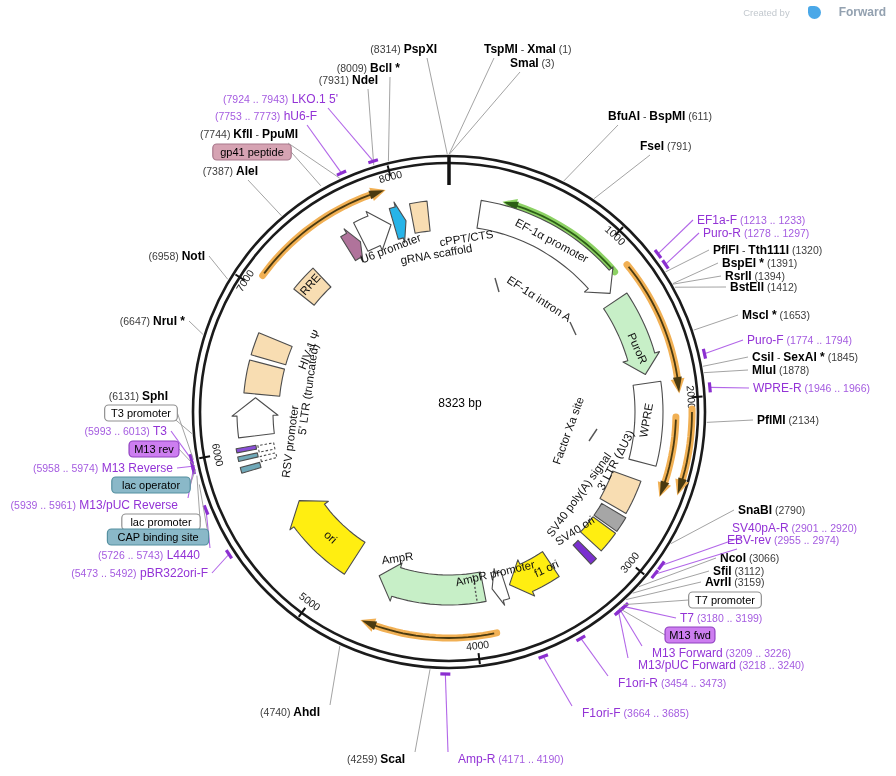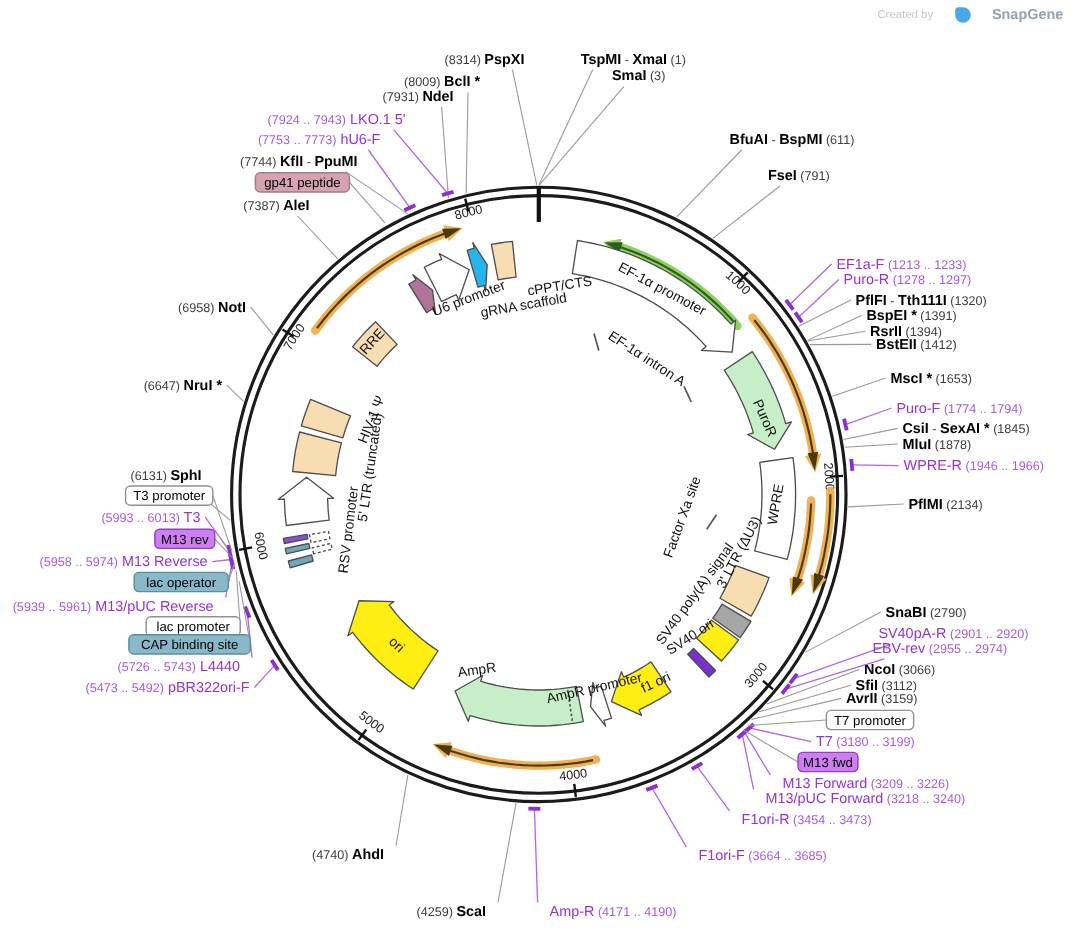--- a/index.html
+++ b/index.html
@@ -256,19 +256,20 @@
       <rect x="107.4" y="529" width="101.2" height="16" rx="4" fill="#8ab8c8" stroke="#5590a0" stroke-width="1.2"></rect>
       <text x="158" y="541" class="badge-text" text-anchor="middle">CAP binding site</text>
       <line x1="688.65" y1="600" x2="623.6269148709179" y2="604.6277254256645" stroke="#999999" stroke-width="0.9"></line>
       <rect x="688.65" y="592" width="72.7" height="16" rx="4" fill="#ffffff" stroke="#909090" stroke-width="1.2"></rect>
       <text x="725" y="604" class="badge-text" text-anchor="middle">T7 promoter</text>
       <line x1="665.05" y1="635" x2="619.3682773160241" y2="608.4043026116544" stroke="#999999" stroke-width="0.9"></line>
       <rect x="665.05" y="627" width="49.9" height="16" rx="4" fill="#cd7ef0" stroke="#9040c0" stroke-width="1.2"></rect>
       <text x="690" y="639" class="badge-text" text-anchor="middle">M13 fwd</text>
     </svg>
   <div id="title-block">
+    <div class="s">8323 bp</div>
   </div>
   <div id="watermark">
     <span class="cb">Created by</span>
     <span class="logo"></span>
-    <span class="bn">SnapGene</span>
+    <span class="bn">Forward</span>
   </div>
 </div>
 
 </body></html>

